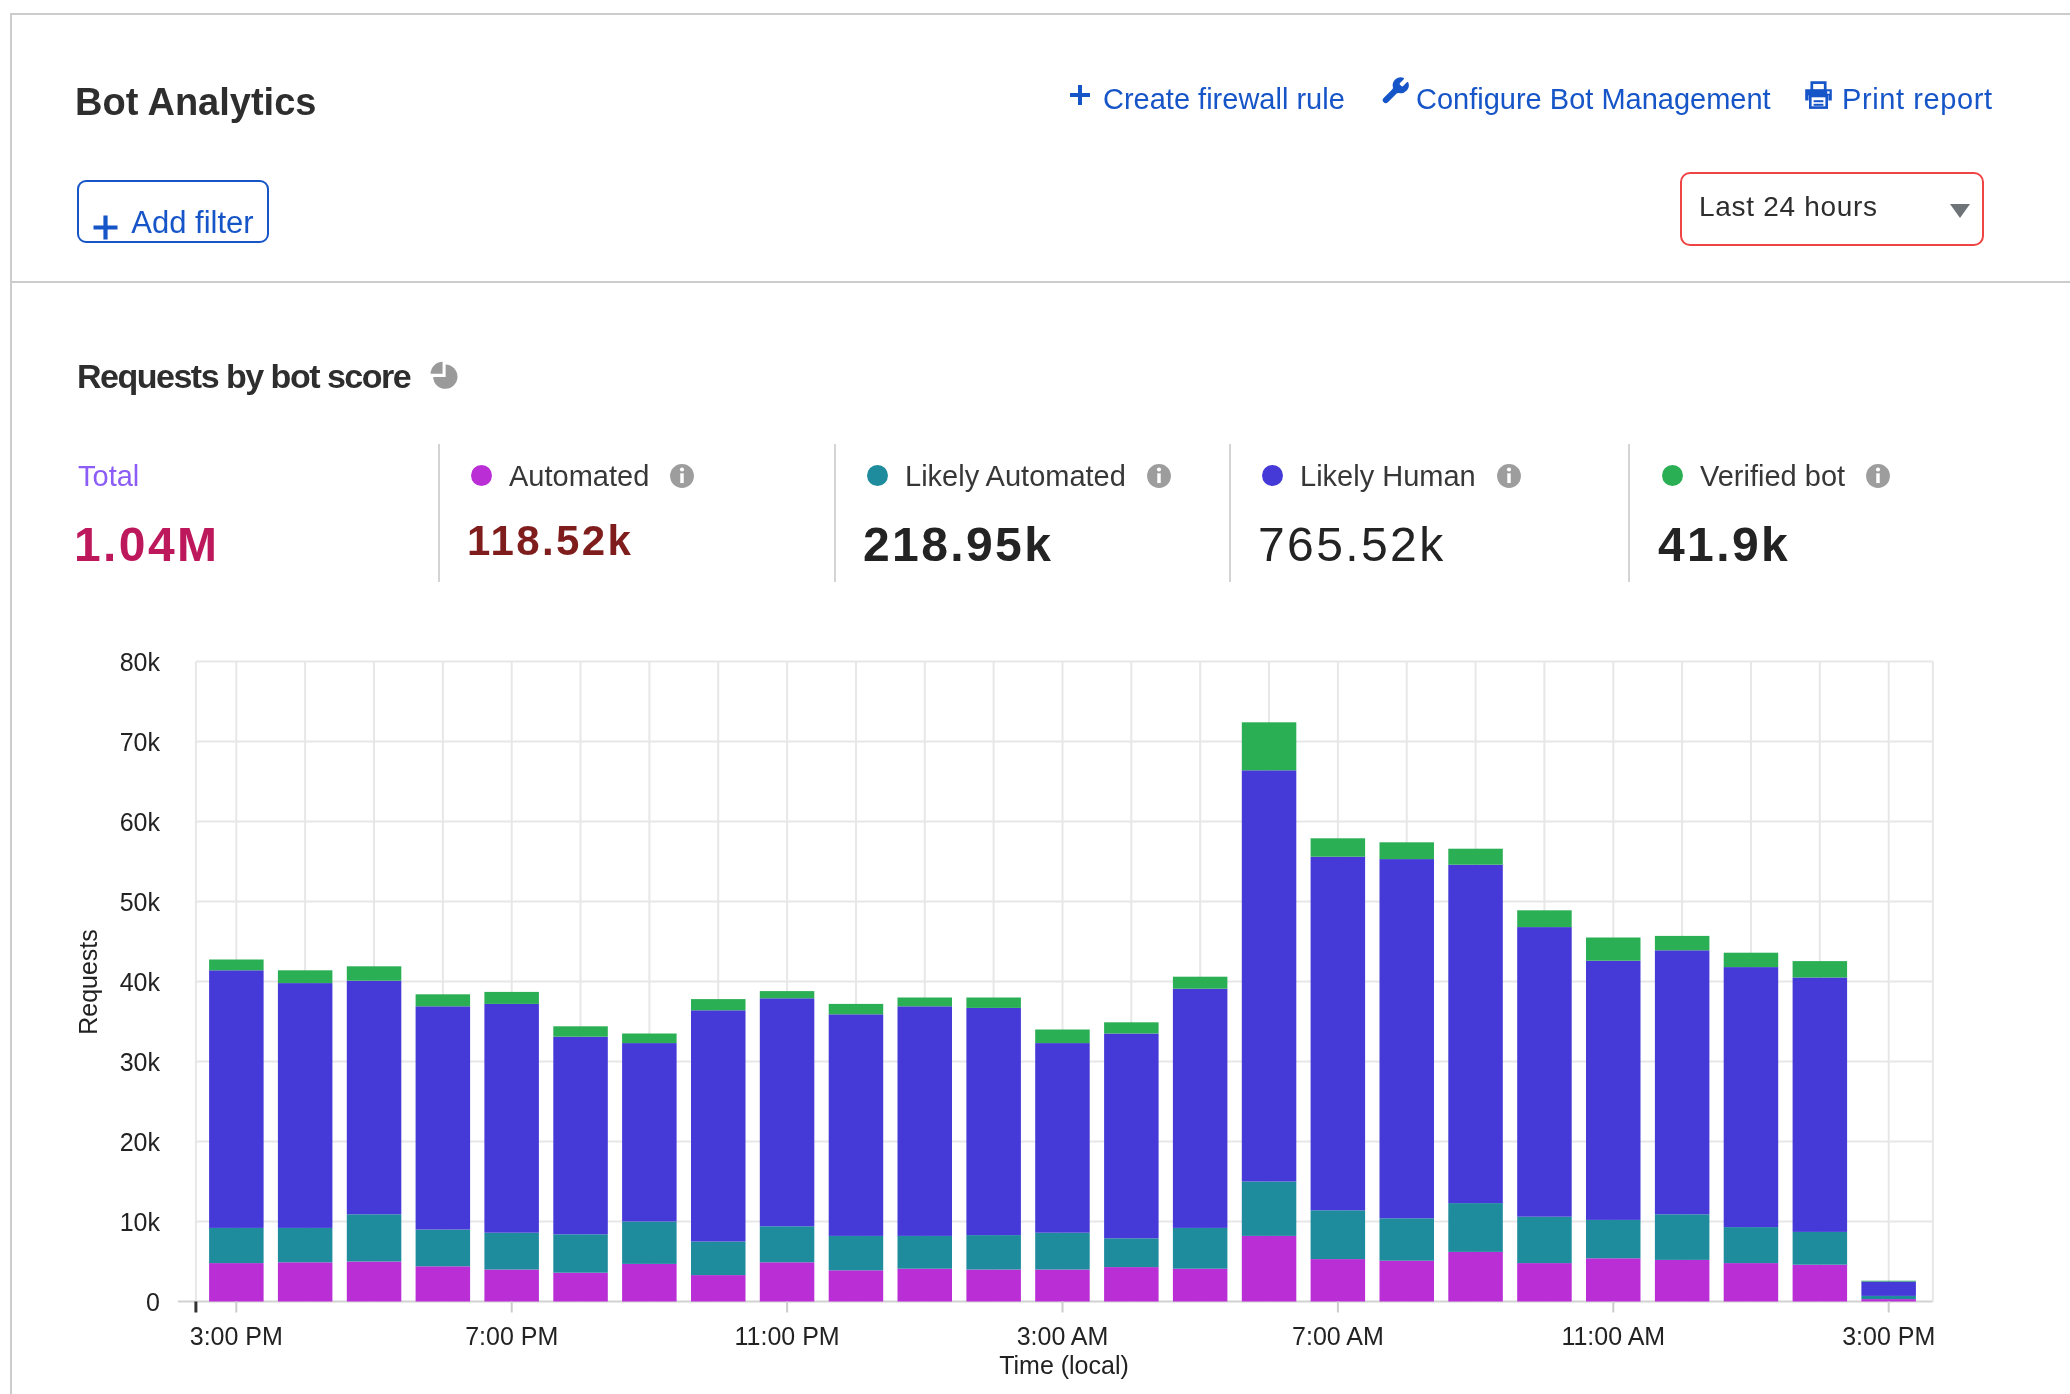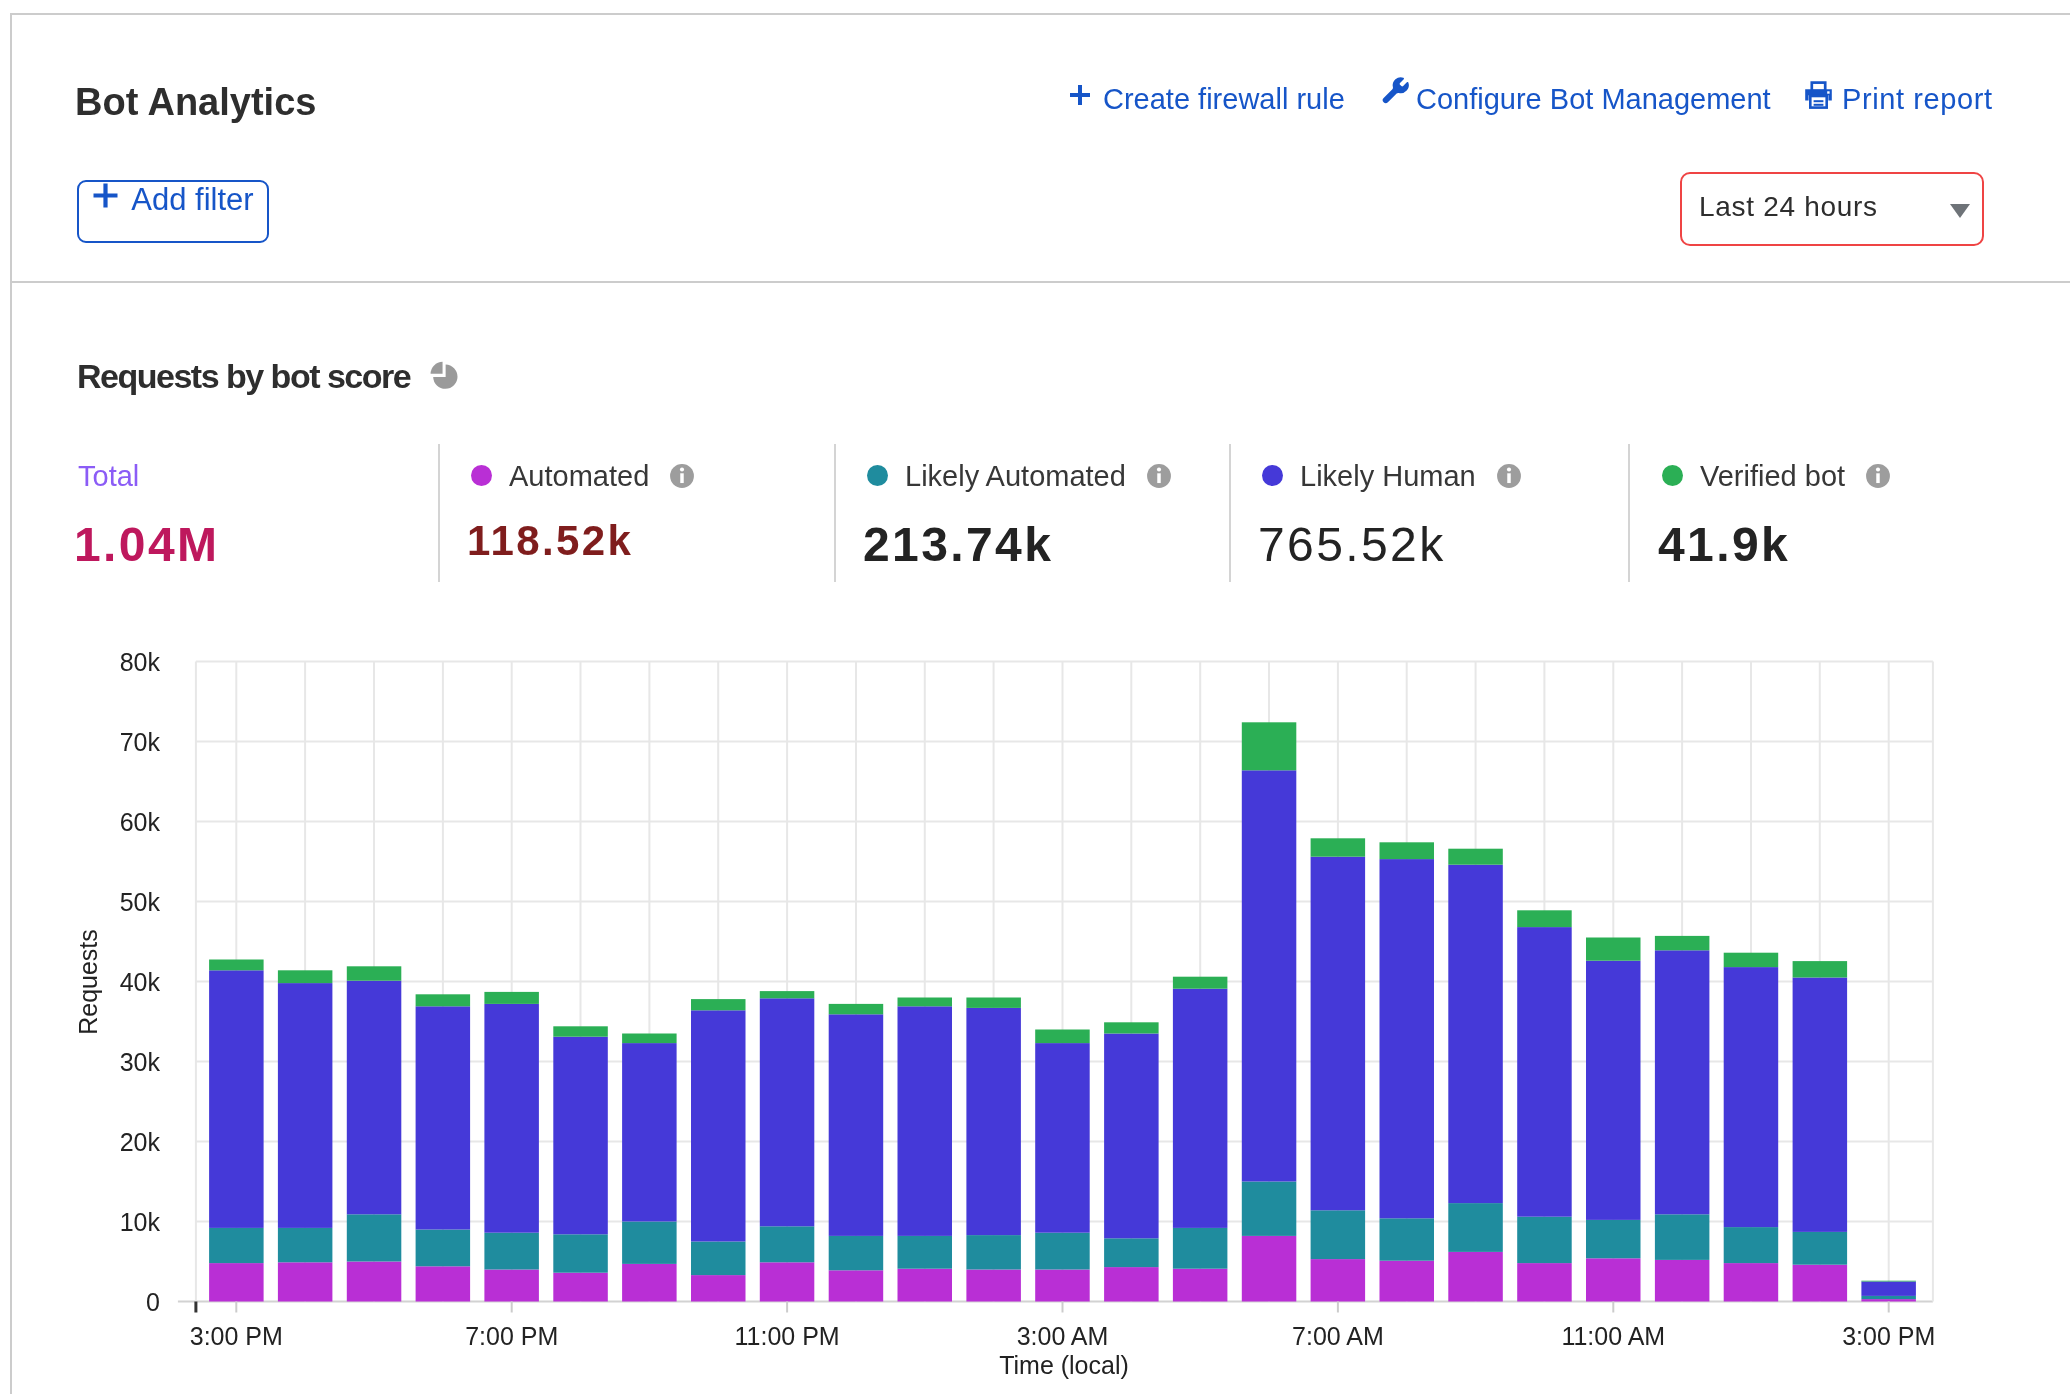--- a/index.html
+++ b/index.html
@@ -30,21 +30,21 @@
 <rect x="7.8" y="1.6" width="13.4" height="8.4" fill="#fff" stroke="#1655c8" stroke-width="2.7"></rect>
 <path fill="#1655c8" d="M1.2 8.2 h26.6 v11.2 h-3.4 v-5.2 h-19.8 v5.2 h-3.4 z"></path>
 <rect x="6.3" y="15.0" width="16.4" height="11.6" fill="#fff" stroke="#1655c8" stroke-width="2.6"></rect>
 <rect x="9.6" y="19.2" width="9.8" height="2.0" fill="#1655c8"></rect>
 <rect x="9.6" y="22.8" width="9.8" height="2.0" fill="#1655c8"></rect>
 <rect x="23.2" y="10.3" width="2.4" height="2.4" fill="#fff"></rect>
 </svg>
   </div>
 <div style="position:absolute;left:1842px;top:83px;letter-spacing:0.6px" class="lnk">Print report</div>
 
-<div style="position:absolute;left:77px;top:180px;width:188px;height:59px;border:2px solid #1655c8;border-radius:9px;color:#1655c8;font-size:31px;display:flex;align-items:flex-start;justify-content:center"><svg width="27" height="27" viewBox="0 0 27 27" style="margin-right:12px">
+<div style="position:absolute;left:77px;top:180px;width:188px;height:59px;border:2px solid #1655c8;border-radius:9px;color:#1655c8;font-size:31px;display:flex;align-items:flex-end;justify-content:center"><svg width="27" height="27" viewBox="0 0 27 27" style="margin-right:12px">
       <path d="M13.5 1.5 V25.5 M1.5 13.5 H25.5" stroke="#1655c8" stroke-width="4.2"></path>
     </svg>Add filter</div>
 
 <div style="position:absolute;left:1680px;top:172px;width:300px;height:70px;border:2px solid #ef4444;border-radius:10px;">
   <div style="position:absolute;left:17px;top:17px;font-size:28px;letter-spacing:0.7px;color:#2e2e2e">Last 24 hours</div>
   <div style="position:absolute;right:12px;top:30px;width:0;height:0;border-left:10px solid transparent;border-right:10px solid transparent;border-top:14px solid #6e7378"></div>
 </div>
 
 <div style="position:absolute;left:77px;top:357px;font-size:34px;font-weight:700;letter-spacing:-1.5px;color:#2e2e2e">Requests by bot score</div>
 <div style="position:absolute;left:430px;top:361px"><svg width="28" height="28" viewBox="0 0 29 29">
@@ -58,21 +58,21 @@
         <circle cx="12" cy="12" r="11" fill="#9d9d9d"></circle>
         <rect x="10.4" y="9.5" width="3.2" height="9" fill="#fff"></rect>
         <circle cx="12" cy="6" r="1.9" fill="#fff"></circle>
       </svg></span></div>
 <div style="position:absolute;left:467px;top:517px;font-size:42px;font-weight:700;color:#7f1d1d;letter-spacing:2.4px;white-space:nowrap">118.52k</div>
 <div style="position:absolute;left:867px;top:460px;font-size:29px;color:#373737;white-space:nowrap"><span style="display:inline-block;width:21px;height:21px;border-radius:50%;background:#1f8c9e;margin-right:17px;vertical-align:0px"></span>Likely Automated <span style="margin-left:12px"><svg width="26" height="26" viewBox="0 0 24 24" style="vertical-align:-3px">
         <circle cx="12" cy="12" r="11" fill="#9d9d9d"></circle>
         <rect x="10.4" y="9.5" width="3.2" height="9" fill="#fff"></rect>
         <circle cx="12" cy="6" r="1.9" fill="#fff"></circle>
       </svg></span></div>
-<div style="position:absolute;left:863px;top:517px;font-size:48px;font-weight:700;color:#232323;letter-spacing:2.4px;white-space:nowrap">213.74k</div>
+<div style="position:absolute;left:863px;top:517px;font-size:48px;font-weight:700;color:#232323;letter-spacing:2.4px;white-space:nowrap">218.95k</div>
 <div style="position:absolute;left:1262px;top:460px;font-size:29px;color:#373737;white-space:nowrap"><span style="display:inline-block;width:21px;height:21px;border-radius:50%;background:#4539d8;margin-right:17px;vertical-align:0px"></span>Likely Human <span style="margin-left:12px"><svg width="26" height="26" viewBox="0 0 24 24" style="vertical-align:-3px">
         <circle cx="12" cy="12" r="11" fill="#9d9d9d"></circle>
         <rect x="10.4" y="9.5" width="3.2" height="9" fill="#fff"></rect>
         <circle cx="12" cy="6" r="1.9" fill="#fff"></circle>
       </svg></span></div>
 <div style="position:absolute;left:1258px;top:517px;font-size:48px;font-weight:400;color:#232323;letter-spacing:2.4px;white-space:nowrap">765.52k</div>
 <div style="position:absolute;left:1662px;top:460px;font-size:29px;color:#373737;white-space:nowrap"><span style="display:inline-block;width:21px;height:21px;border-radius:50%;background:#2baf55;margin-right:17px;vertical-align:0px"></span>Verified bot <span style="margin-left:12px"><svg width="26" height="26" viewBox="0 0 24 24" style="vertical-align:-3px">
         <circle cx="12" cy="12" r="11" fill="#9d9d9d"></circle>
         <rect x="10.4" y="9.5" width="3.2" height="9" fill="#fff"></rect>
         <circle cx="12" cy="6" r="1.9" fill="#fff"></circle>

